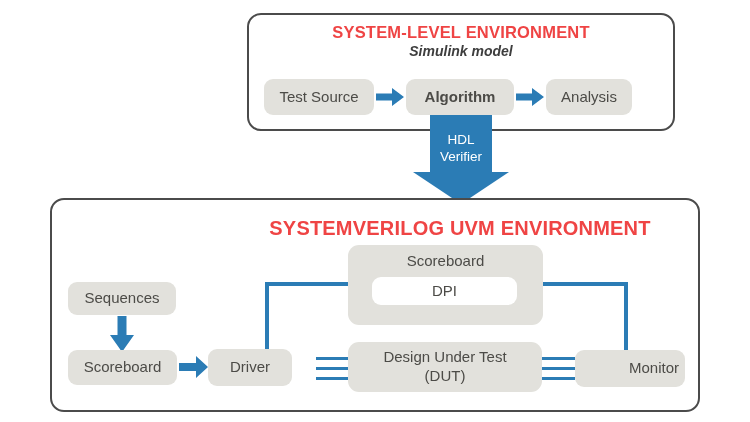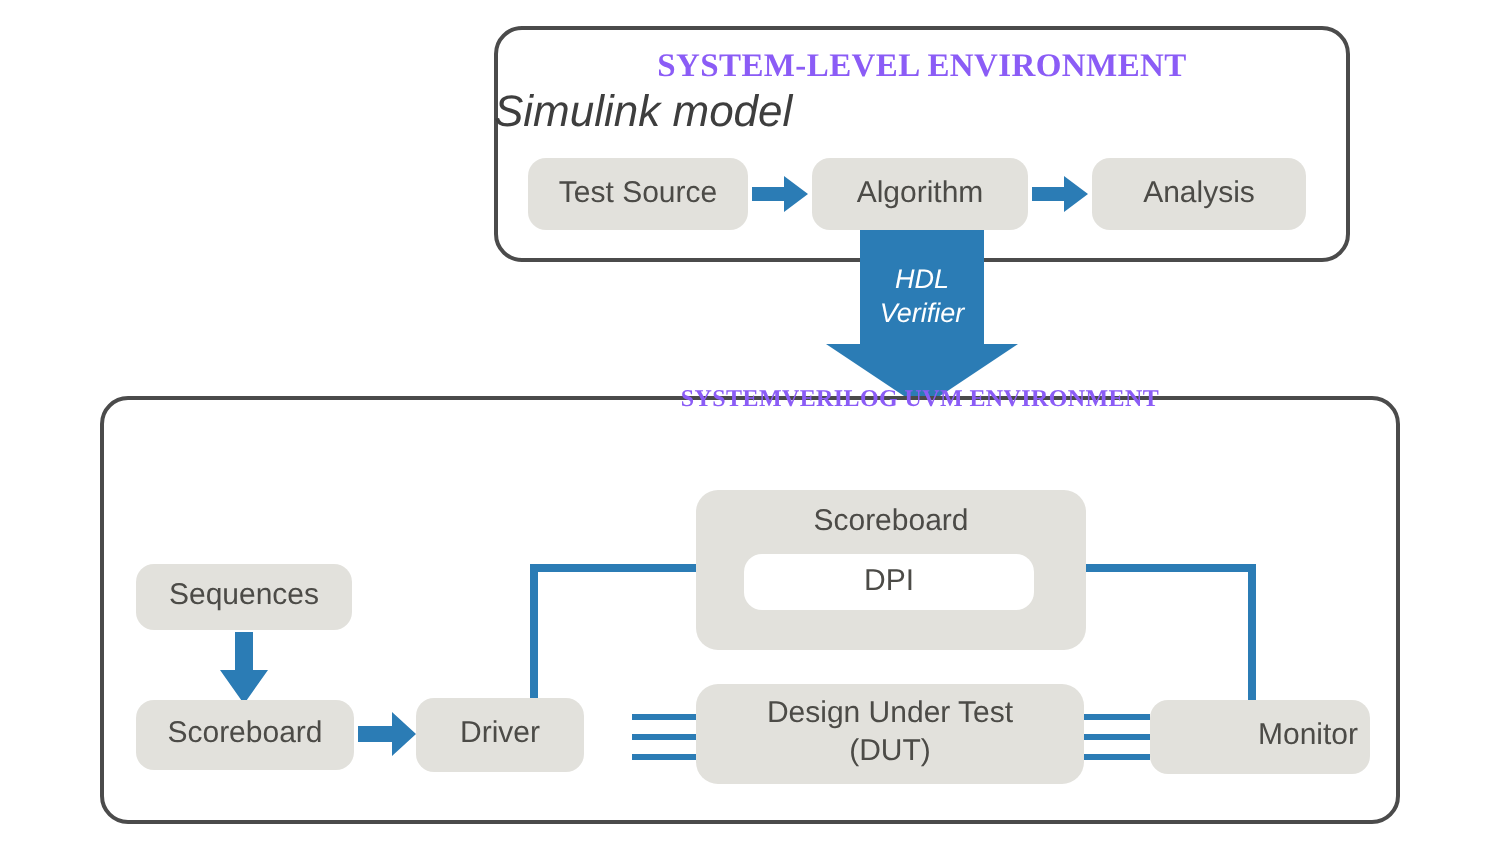--- a/index.html
+++ b/index.html
@@ -5,26 +5,26 @@
   html,body{margin:0;padding:0;}
   body{
     width:750px;height:422px;position:relative;background:#ffffff;
     font-family:"Liberation Sans", sans-serif;overflow:hidden;
   }
   .panel{
     position:absolute;border:2px solid #4b4b4b;border-radius:14px;
     background:#ffffff;box-sizing:border-box;
   }
   .ptitle{
-    position:absolute;text-align:center;font-weight:bold;color:#8b5cf6;
-    font-size:16.5px;letter-spacing:0.2px;white-space:nowrap;font-family:Liberation Serif, serif;
+    position:absolute;text-align:center;font-weight:bold;color:#ef4444;
+    font-size:16.5px;letter-spacing:0.2px;white-space:nowrap;
   }
   .psub{
-    position:absolute;text-align:left;font-style:italic;color:#3e3e3e;
-    font-size:22px;white-space:nowrap;
+    position:absolute;text-align:center;font-style:italic;color:#3e3e3e;
+    font-size:14px;white-space:nowrap;font-weight:bold;
   }
   .node{
     position:absolute;background:#e2e1dc;border-radius:9px;
     display:flex;align-items:center;justify-content:center;
     color:#4c4b47;font-size:15px;text-align:center;line-height:1.25;
     box-sizing:border-box;
   }
   .node.white{background:#ffffff;}
   .node .two-line{display:block;}
   .scoreboard-label{
@@ -35,55 +35,55 @@
   .arrow{position:absolute;background:#2b7cb5;}
   .arrow-right{clip-path:polygon(0px 5.5px,16px 5.5px,16px 0px,28px 9px,16px 18px,16px 12.5px,0px 12.5px);}
   .arrow-right-lg{clip-path:polygon(0px 7px,17px 7px,17px 0px,29px 11px,17px 22px,17px 15px,0px 15px);}
   .arrow-down{clip-path:polygon(7.5px 0px,16.5px 0px,16.5px 19px,24px 19px,12px 36px,0px 19px,7.5px 19px);}
   .hdl-arrow{
     position:absolute;background:#2b7cb5;
     clip-path:polygon(17px 0px,79px 0px,79px 57px,96px 57px,48px 89px,0px 57px,17px 57px);
     color:#ffffff;text-align:center;font-size:13.5px;line-height:17px;
     padding-top:16px;box-sizing:border-box;
   }
-  .hdl-arrow span{display:block;font-style:italic;}
+  .hdl-arrow span{display:block;}
 </style>
 </head>
 <body>
 
 <div class="panel" style="left:247px;top:13px;width:428px;height:118px;"></div>
 
 <div class="ptitle" style="left:247px;top:23px;width:428px;">SYSTEM-LEVEL ENVIRONMENT</div>
 
 <div class="psub" style="left:247px;top:43px;width:428px;">Simulink model</div>
 
 <div class="node" style="left:264px;top:79px;width:110px;height:36px;">
   <span>Test Source</span>
 </div>
 
 <div class="arrow arrow-right" style="left:376px;top:88px;width:28px;height:18px;"></div>
 
-<div class="node" style="left:406px;top:79px;width:108px;height:36px;">
+<div class="node" style="left:406px;top:79px;width:108px;height:36px;font-weight:bold;">
   <span>Algorithm</span>
 </div>
 
 <div class="arrow arrow-right" style="left:516px;top:88px;width:28px;height:18px;"></div>
 
-<div class="node" style="left:546px;top:79px;width:107px;height:36px;">
+<div class="node" style="left:546px;top:79px;width:86px;height:36px;">
   <span>Analysis</span>
 </div>
 
 <div class="hdl-arrow" style="left:413px;top:115px;width:96px;height:89px;">
   <span>HDL</span>
   <span>Verifier</span>
 </div>
 
 <div class="panel" style="left:50px;top:198px;width:650px;height:214px;"></div>
 
-<div class="ptitle" style="left:220px;top:192px;width:480px;font-size:12px;">SYSTEMVERILOG UVM ENVIRONMENT</div>
+<div class="ptitle" style="left:220px;top:217px;width:480px;font-size:20px;">SYSTEMVERILOG UVM ENVIRONMENT</div>
 
 <div class="conn" style="left:265px;top:282px;width:83px;height:4px;"></div>
 <div class="conn" style="left:265px;top:282px;width:4px;height:67px;"></div>
 <div class="conn" style="left:543px;top:282px;width:85px;height:4px;"></div>
 <div class="conn" style="left:624px;top:282px;width:4px;height:68px;"></div>
 
 <div class="conn" style="left:316px;top:357px;width:32px;height:3px;"></div>
 <div class="conn" style="left:316px;top:367px;width:32px;height:3px;"></div>
 <div class="conn" style="left:316px;top:377px;width:32px;height:3px;"></div>
 

